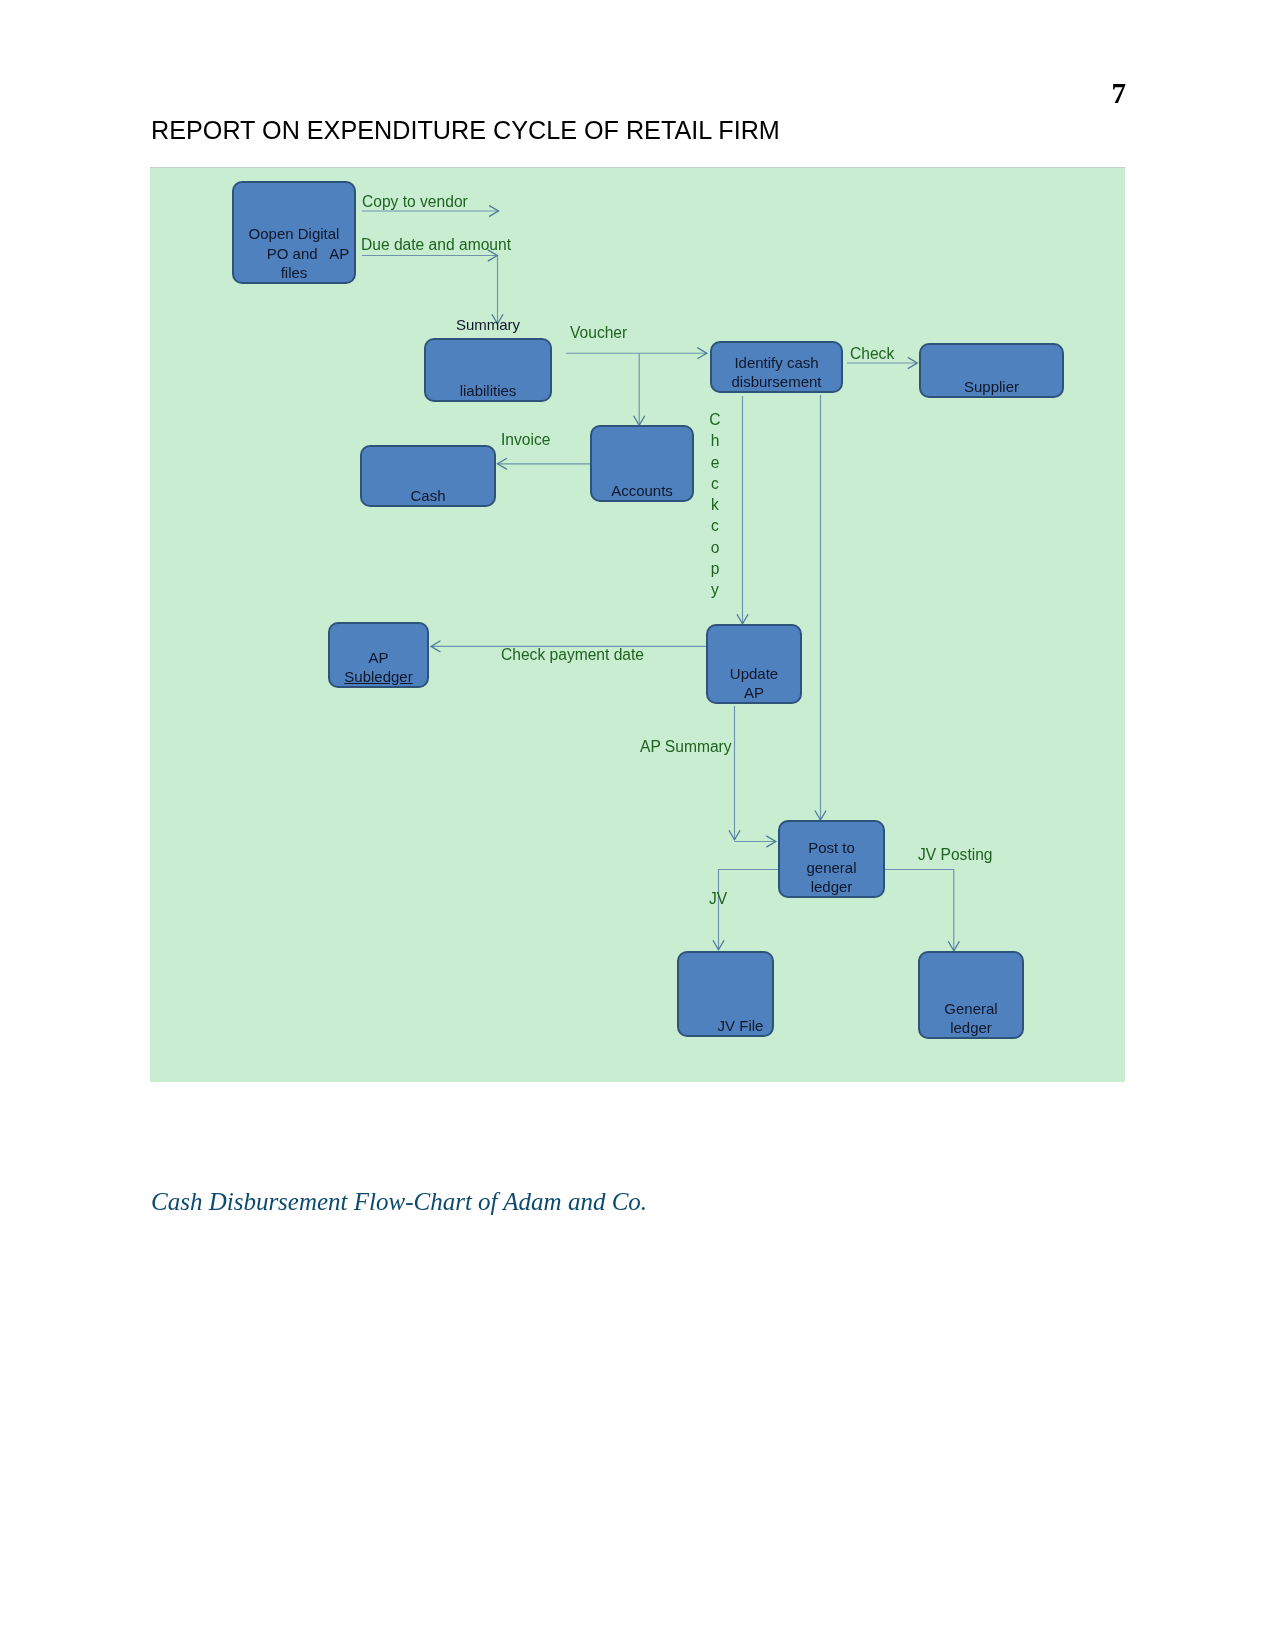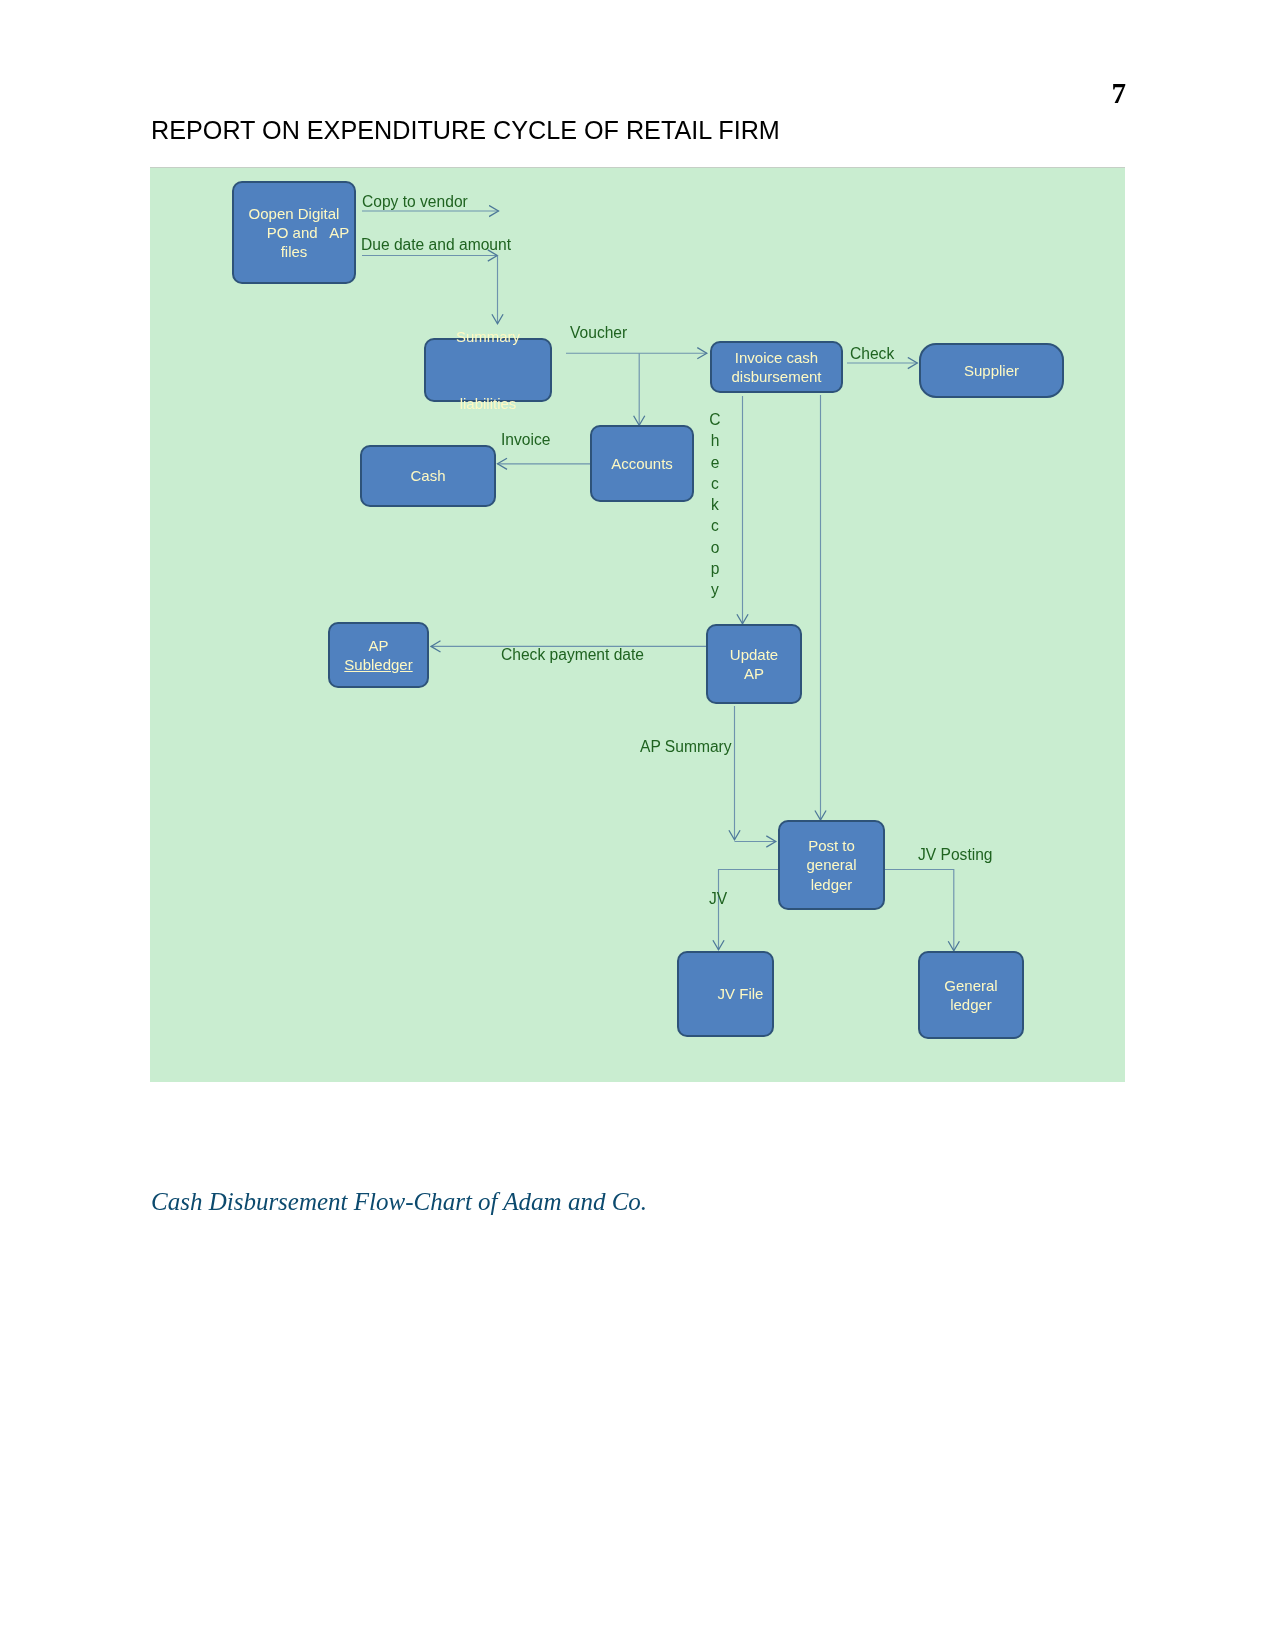--- a/index.html
+++ b/index.html
@@ -5,21 +5,21 @@
 <style>
   html,body{margin:0;padding:0;}
   body{width:1275px;height:1651px;background:#ffffff;font-family:"Liberation Serif",serif;overflow:hidden;position:relative;}
   .page{position:absolute;left:0;top:0;width:1275px;height:1651px;background:#fff;}
   #page-number{position:absolute;right:149px;top:79px;font-family:"Liberation Serif",serif;font-size:29px;font-weight:bold;color:#000;line-height:1;}
   #doc-title{position:absolute;left:151px;top:118px;font-family:Liberation Sans, sans-serif;font-size:25.2px;color:#000;white-space:nowrap;line-height:1;}
   #caption{position:absolute;left:151px;top:1189px;font-family:"Liberation Serif",serif;font-style:italic;font-size:25px;color:#0c4a6e;white-space:nowrap;line-height:1;}
   #flowchart{position:absolute;left:150px;top:167px;width:975px;height:915px;background:linear-gradient(#c6cfc6 0px,#c6cfc6 1px,#c9edd0 1px,#c9edd0 100%);}
   .node{position:absolute;box-sizing:border-box;border-radius:10px;border:2px solid #2e5379;
         background:#5081bf;
-        color:#fef9c3;display:flex;align-items:center;justify-content:center;text-align:center;
+        color:#0f172a;display:flex;align-items:flex-end;justify-content:center;text-align:center;
         font-family:"Liberation Sans",sans-serif;font-size:15px;line-height:19.2px;}
   .lbl{position:absolute;font-family:"Liberation Sans",sans-serif;font-size:15.6px;color:#1f6320;white-space:nowrap;line-height:1;}
   svg.conn{position:absolute;left:0;top:0;width:975px;height:914px;overflow:visible;}
   .vertical-lbl{line-height:21.3px;text-align:center;white-space:normal;width:14px;}
 </style>
 </head>
 <body>
 
 <div class="page">
   <div id="page-number">7</div>
@@ -57,25 +57,25 @@
         </span>
     </div>
     <div class="node" style="left:274px;top:171px;width:128px;height:64px;">
       <span>
           <span style="display: block; white-space: pre;">Summary</span>
           <span style="display: block; white-space: pre; margin-top: 47px;">liabilities</span>
         </span>
     </div>
     <div class="node" style="left:560px;top:174px;width:133px;height:52px;">
       <span>
-          <span style="display: block; white-space: pre;">Invoice cash</span>
+          <span style="display: block; white-space: pre;">Identify cash</span>
           <span style="display: block; white-space: pre;">disbursement</span>
         </span>
     </div>
-    <div class="node" style="left:769px;top:176px;width:145px;height:55px;border-radius:17px;">
+    <div class="node" style="left:769px;top:176px;width:145px;height:55px;">
       <span>
           <span style="display: block; white-space: pre;">Supplier</span>
         </span>
     </div>
     <div class="node" style="left:440px;top:258px;width:104px;height:77px;">
       <span>
           <span style="display: block; white-space: pre;">Accounts</span>
         </span>
     </div>
     <div class="node" style="left:210px;top:278px;width:136px;height:62px;">
@@ -88,21 +88,21 @@
           <span style="display: block; white-space: pre;">AP</span>
           <span style="display: block; white-space: pre; text-decoration: underline;">Subledger</span>
         </span>
     </div>
     <div class="node" style="left:556px;top:457px;width:96px;height:80px;">
       <span>
           <span style="display: block; white-space: pre;">Update</span>
           <span style="display: block; white-space: pre;">AP</span>
         </span>
     </div>
-    <div class="node" style="left:628px;top:653px;width:107px;height:90px;">
+    <div class="node" style="left:628px;top:653px;width:107px;height:78px;">
       <span>
           <span style="display: block; white-space: pre;">Post to</span>
           <span style="display: block; white-space: pre;">general</span>
           <span style="display: block; white-space: pre;">ledger</span>
         </span>
     </div>
     <div class="node" style="left:527px;top:784px;width:97px;height:86px;">
       <span>
           <span style="display: block; white-space: pre; margin-left: 30px;">JV File</span>
         </span>

